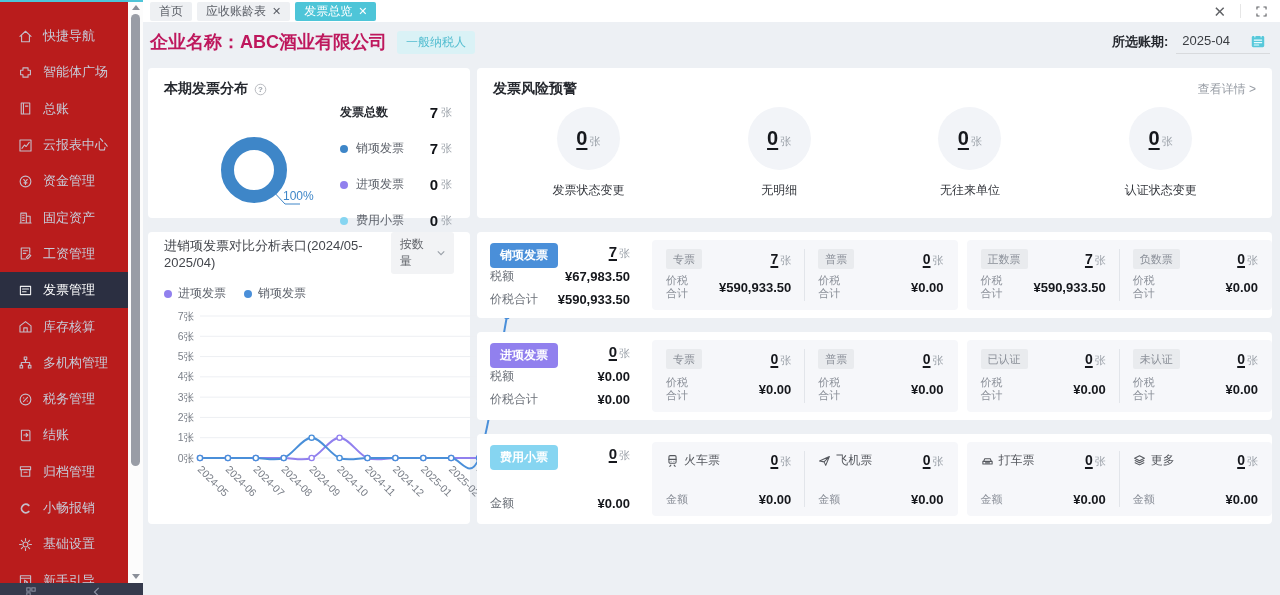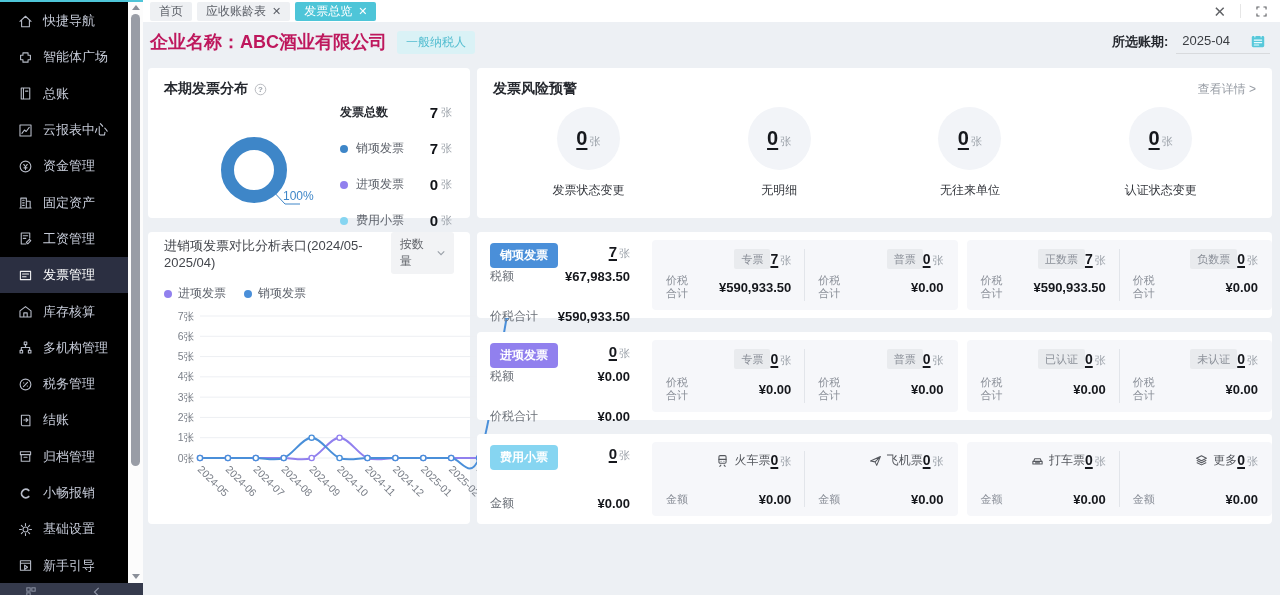--- a/index.html
+++ b/index.html
@@ -1,21 +1,21 @@
 <!DOCTYPE html>
 <html><head>
 <meta charset="utf-8">
 <style>
   html,body{margin:0;padding:0}
   body{width:1280px;height:595px;overflow:hidden;display:flex;background:#edf0f4;
        font-family:"Liberation Sans","DejaVu Sans",sans-serif;-webkit-font-smoothing:antialiased}
   
   .left-rail{width:143px;height:595px;flex:none;display:flex;position:relative}
   .left-rail::before{content:"";position:absolute;top:0;left:0;width:100%;height:2px;background:#4ec5d8;z-index:6}
-  .sidebar{width:128px;background:#000000;padding-top:3px;box-sizing:border-box;overflow:hidden}
+  .sidebar{width:128px;background:#b91c1c;padding-top:18px;box-sizing:border-box;overflow:hidden}
   .menu-item{height:36.3px;display:flex;align-items:center;gap:9px;padding-left:17px;
              color:#c6cbd8;font-size:13px;cursor:pointer;white-space:nowrap}
   .menu-item.active{background:#2b2f41;color:#fff}
   .mi-icon{display:flex;align-items:center;opacity:.92}
   .rail-scrollbar{width:15px;background:#fcfcfc;position:relative;flex:none}
   .sb-arrow-up{position:absolute;top:5px;left:3.5px;width:0;height:0;
     border-left:4px solid transparent;border-right:4px solid transparent;border-bottom:5px solid #8a8f99}
   .sb-thumb{position:absolute;top:14px;left:3px;width:9px;height:452px;border-radius:4.5px;background:#999da6}
   .sb-arrow-down{position:absolute;bottom:16px;left:3.5px;width:0;height:0;
     border-left:4px solid transparent;border-right:4px solid transparent;border-top:5px solid #8a8f99}
@@ -76,28 +76,28 @@
   .chart-legend .dot{width:8px;height:8px;border-radius:50%}
   
   .sum-row{display:flex;background:#fff;border-radius:4px}
   .sum-left{width:166px;flex:none;padding:11px 13px;box-sizing:border-box;display:flex;flex-direction:column}
   .sum-badge-row{display:flex;justify-content:space-between;align-items:flex-start}
   .badge{color:#fff;font-size:12px;font-weight:bold;padding:4px 10px;border-radius:4px}
   .cnt{font-weight:bold;font-size:14px;color:#16181d;text-decoration:underline;text-underline-offset:2px;
        text-decoration-thickness:1.5px;cursor:pointer}
   .cnt.big{font-size:15px}
   .unit{font-size:11px;color:#9aa0a8;margin-left:2px}
-  .sum-metrics{margin-top:auto;display:flex;flex-direction:column;gap:23px;padding-bottom:1px}
+  .sum-metrics{margin-top:auto;display:flex;flex-direction:column;gap:6px;padding-bottom:1px}
   .metric{display:flex;justify-content:space-between;align-items:center;font-size:12px;color:#6b7078}
   .m-val{font-weight:bold;font-size:13px;color:#15171c}
   .sub-card{flex:1;min-width:0;background:#f6f7fa;border-radius:4px;margin:8px 0 8px 9px;
             padding:9px 14px;box-sizing:border-box;display:flex}
   .cell{flex:1;min-width:0;display:flex;flex-direction:column}
   .cell + .cell{border-left:1px solid #e2e5ea;padding-left:13px;margin-left:13px}
-  .cell-top{display:flex;justify-content:flex-end;align-items:center}
+  .cell-top{display:flex;justify-content:space-between;align-items:center}
   .tag{background:#e9ebee;color:#8a8f98;font-size:11px;padding:2.5px 7px;border-radius:2px}
   .cell-plain{display:flex;align-items:center;gap:5px;font-size:12px;color:#55585e}
   .cell-icon{display:flex;align-items:center;color:#55585e}
   .cell-bottom{margin-top:auto;display:flex;justify-content:space-between;align-items:center;font-size:11px;color:#8a8f98}
   .amt-label{max-width:26px;line-height:1.25}
   .amount{font-weight:bold;font-size:13px;color:#15171c}
   svg{display:block}
 </style>
 </head>
 <body>

